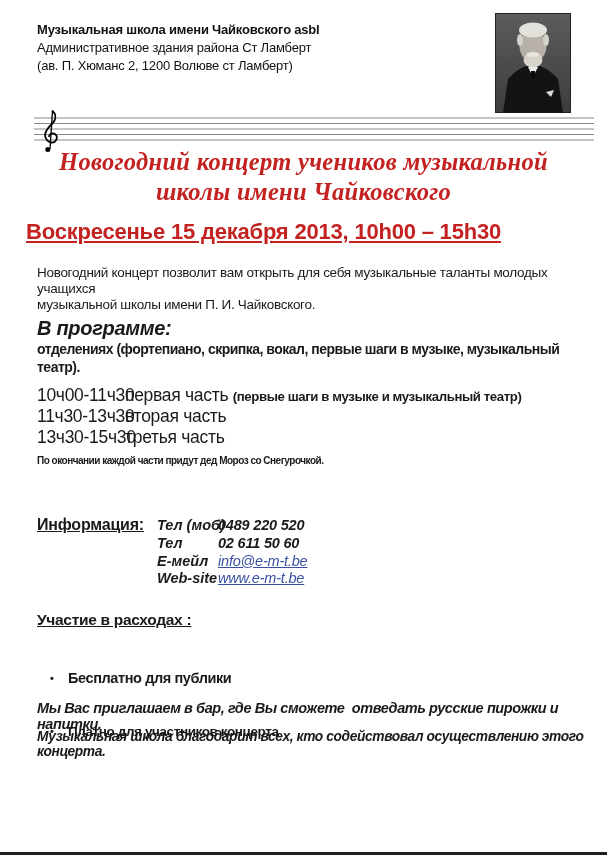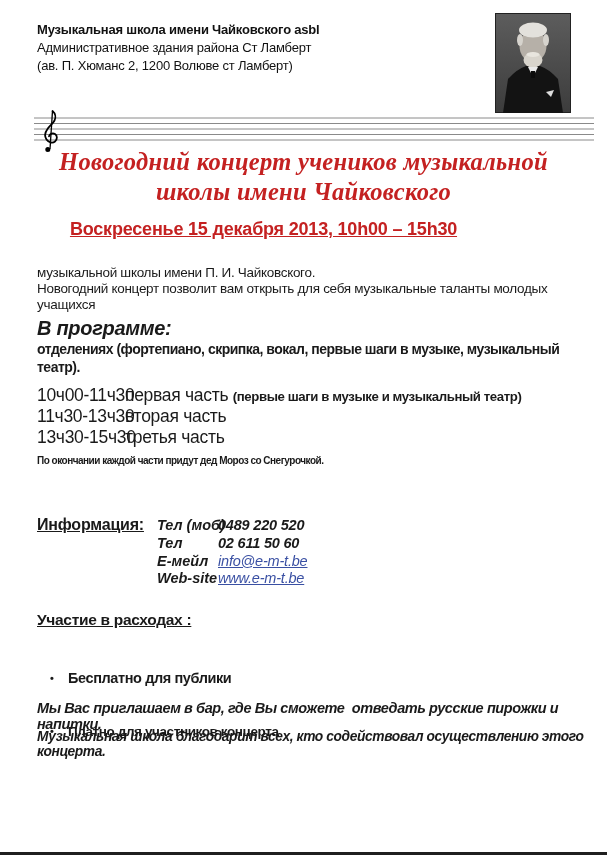--- a/index.html
+++ b/index.html
@@ -23,21 +23,21 @@
 
   
   .title{
     position:absolute;left:0;top:147px;width:607px;text-align:center;
     font-family:"Liberation Serif","DejaVu Serif",serif;
     font-weight:bold;font-style:italic;font-size:24.5px;line-height:29.5px;
     color:var(--accent-red,#C42121);letter-spacing:0.3px;
   }
   .date-line{
     position:absolute;left:0;top:219px;width:527px;text-align:center;
-    font-weight:bold;font-size:18px;color:var(--accent-red,#C42121);
+    font-weight:bold;font-size:22px;color:var(--accent-red,#C42121);
     text-decoration:underline;letter-spacing:-0.2px;
   }
 
   .intro{position:absolute;left:37px;top:265px;width:560px;font-size:13.5px;line-height:16px;letter-spacing:-0.3px;}
 
   .program-heading{position:absolute;left:37px;top:317px;font-size:20px;font-weight:bold;font-style:italic;letter-spacing:-0.3px;}
   .program-lines{position:absolute;left:37px;top:341px;width:560px;font-size:14px;line-height:17.5px;font-weight:bold;letter-spacing:-0.5px;font-stretch:condensed;}
   .prewrap{white-space:pre-wrap;}
 
   .schedule{position:absolute;left:37px;top:385px;font-size:17.5px;letter-spacing:-0.3px;}
@@ -118,22 +118,22 @@
     </svg>
   </div>
 
   <div class="title">
     <div>Новогодний концерт учеников музыкальной</div>
     <div>школы имени Чайковского</div>
   </div>
   <div class="date-line">Воскресенье 15 декабря 2013, 10h00 – 15h30</div>
 
   <div class="intro">
+    <div>Новогодний концерт позволит вам открыть для себя музыкальные таланты молодых учащихся</div>
     <div>музыкальной школы имени П. И. Чайковского.</div>
-    <div>Новогодний концерт позволит вам открыть для себя музыкальные таланты молодых учащихся</div>
   </div>
 
   <div class="program-heading">В программе:</div>
   <div class="program-lines">
     <div>отделениях (фортепиано, скрипка, вокал, первые шаги в музыке, музыкальный театр).</div>
   </div>
 
   <div class="schedule">
     <div class="row">
       <span class="time">10ч00-11ч30</span><span class="part">первая часть</span>

